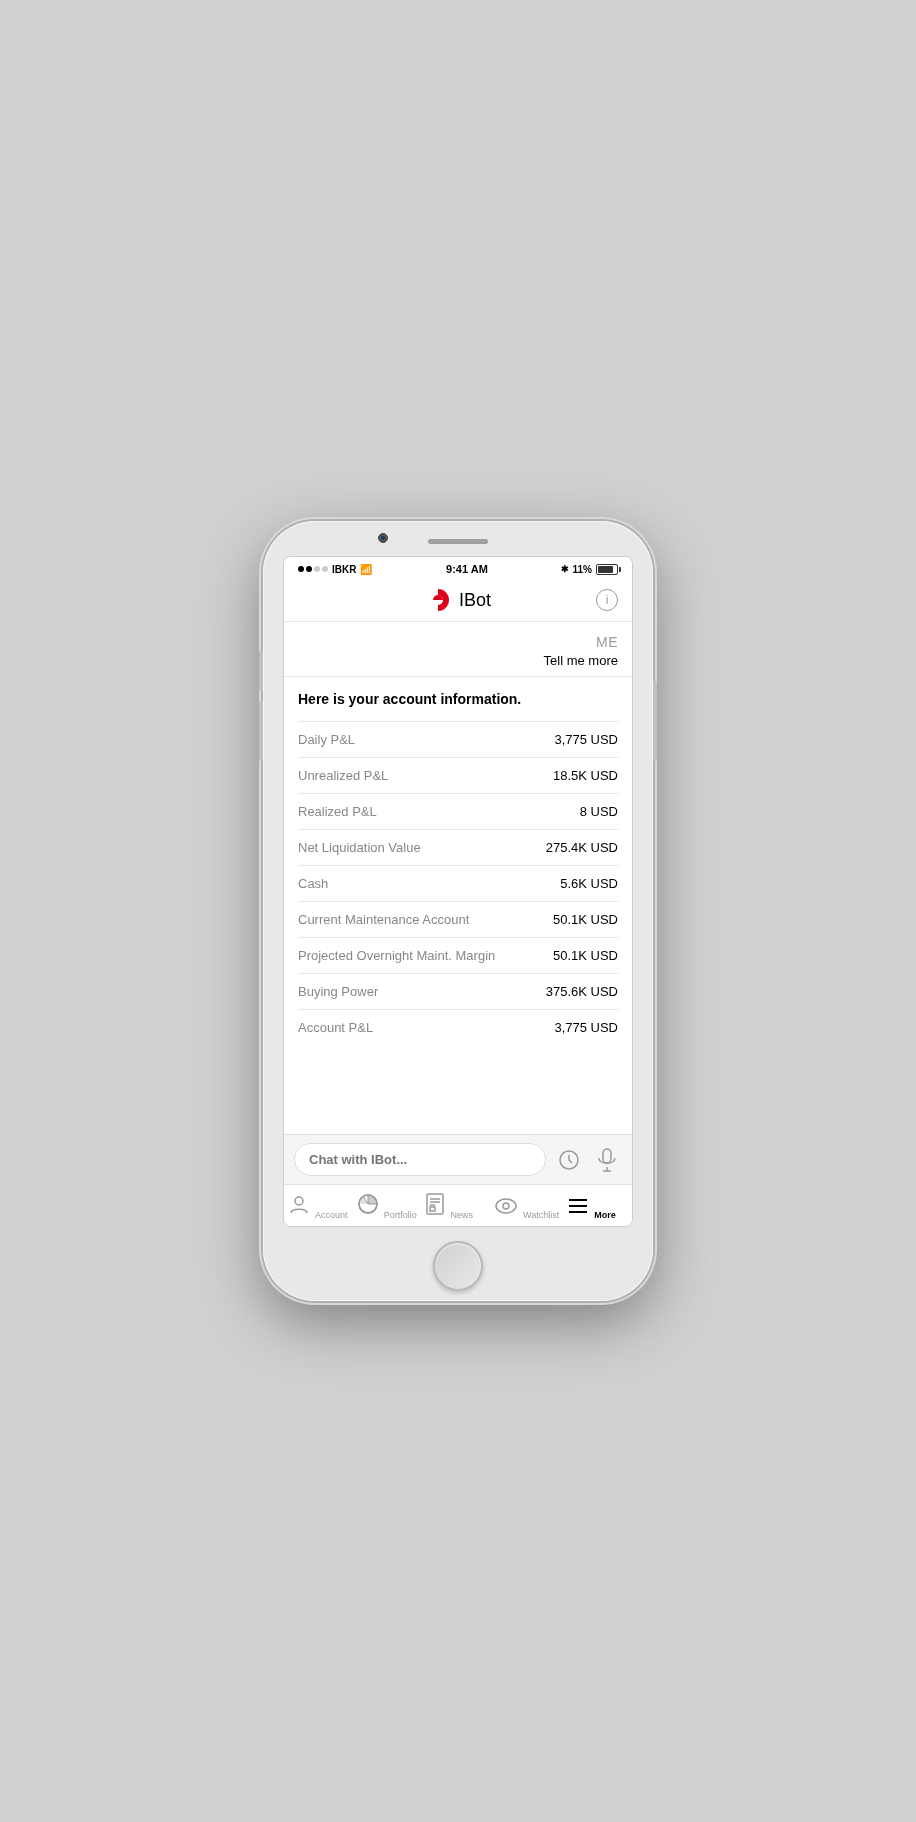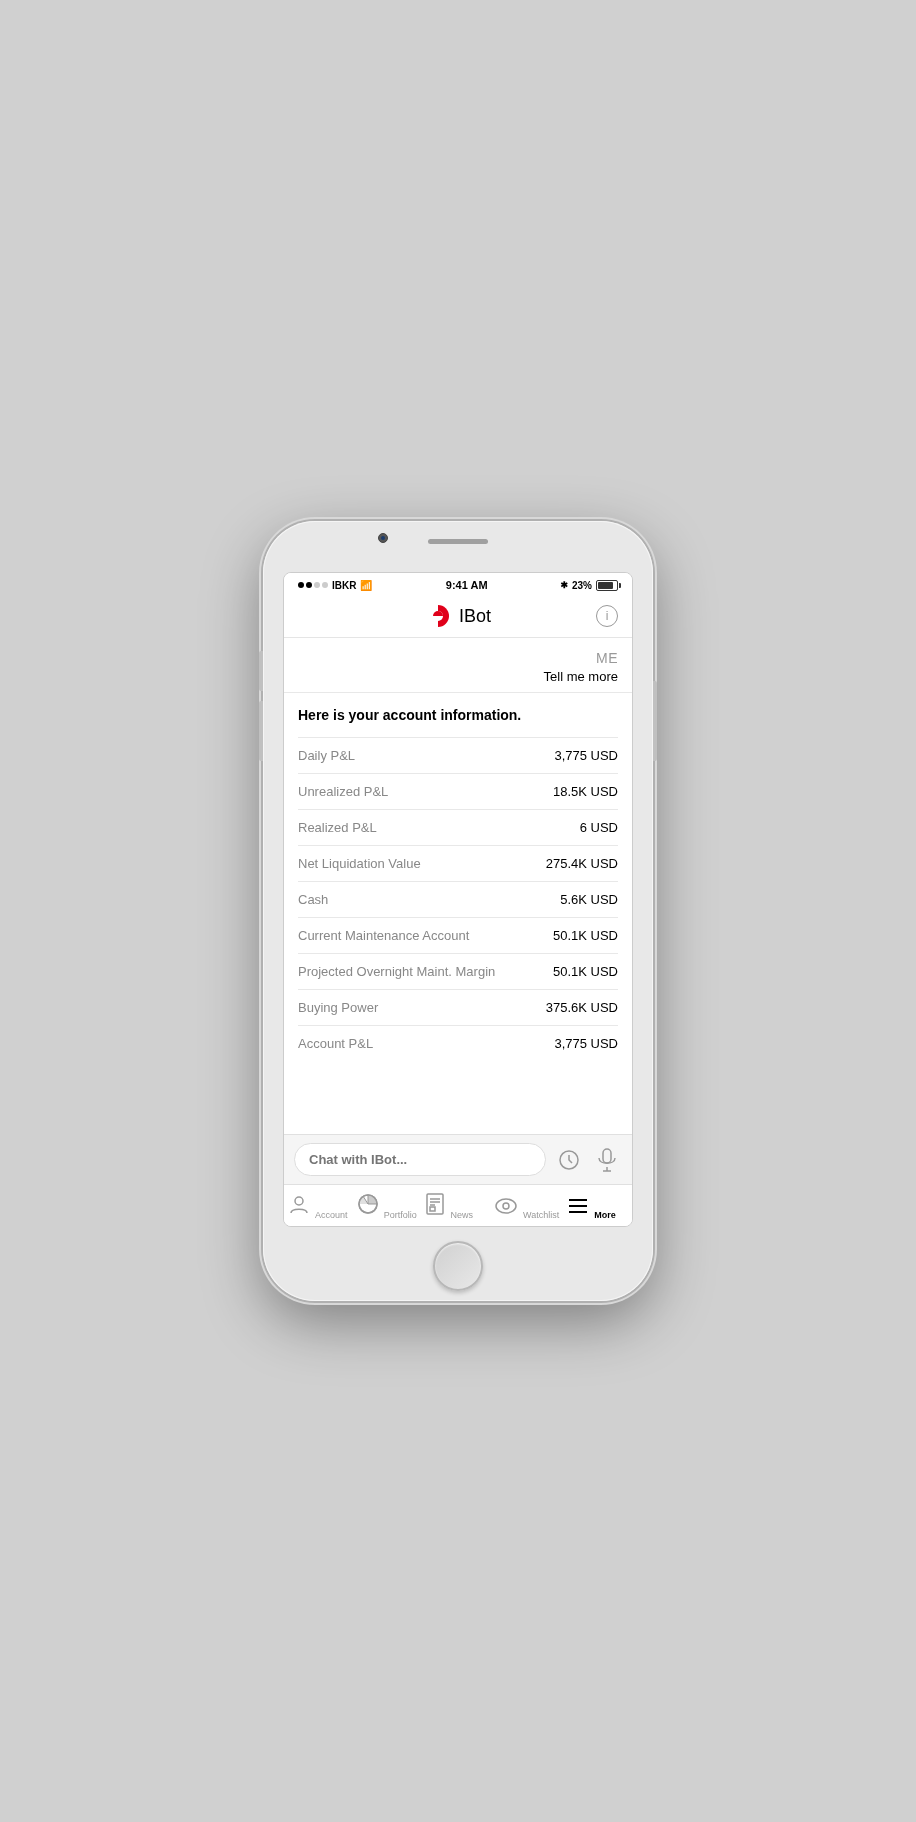--- a/index.html
+++ b/index.html
@@ -86,21 +86,21 @@
       width: 4px;
       height: 80px;
       background: #c0c0c0;
       border-radius: 0 2px 2px 0;
     }
 
     .screen-wrapper {
       width: 350px;
       flex: 1;
       background: #fff;
-      margin: 28px 0 8px;
+      margin: 12px 0 8px;
       border-radius: 8px;
       overflow: hidden;
       display: flex;
       flex-direction: column;
       border: 1px solid #ccc;
     }
 
     
     .status-bar {
       background: #fff;
@@ -365,21 +365,21 @@
             <span></span>
             <span></span>
             <span></span>
         </div>
         <span class="carrier">IBKR</span>
         <span class="wifi-icon">📶</span>
       </div>
       <div class="status-center">9:41 AM</div>
       <div class="status-right">
         <span class="bluetooth">✱</span>
-        <span class="battery-pct">23%</span>
+        <span class="battery-pct">11%</span>
         <div class="battery">
           <div class="battery-fill"></div>
         </div>
       </div>
     </div>
 
     <div class="app-header">
       <div class="header-logo">
 
         <svg class="logo-svg" viewBox="0 0 26 26">
@@ -408,21 +408,21 @@
         <div class="account-row">
               <span class="row-label">Daily P&amp;L</span>
               <span class="row-value">3,775 USD</span>
             </div>
             <div class="account-row">
               <span class="row-label">Unrealized P&amp;L</span>
               <span class="row-value">18.5K USD</span>
             </div>
             <div class="account-row">
               <span class="row-label">Realized P&amp;L</span>
-              <span class="row-value">6 USD</span>
+              <span class="row-value">8 USD</span>
             </div>
             <div class="account-row">
               <span class="row-label">Net Liquidation Value</span>
               <span class="row-value">275.4K USD</span>
             </div>
             <div class="account-row">
               <span class="row-label">Cash</span>
               <span class="row-value">5.6K USD</span>
             </div>
             <div class="account-row">

